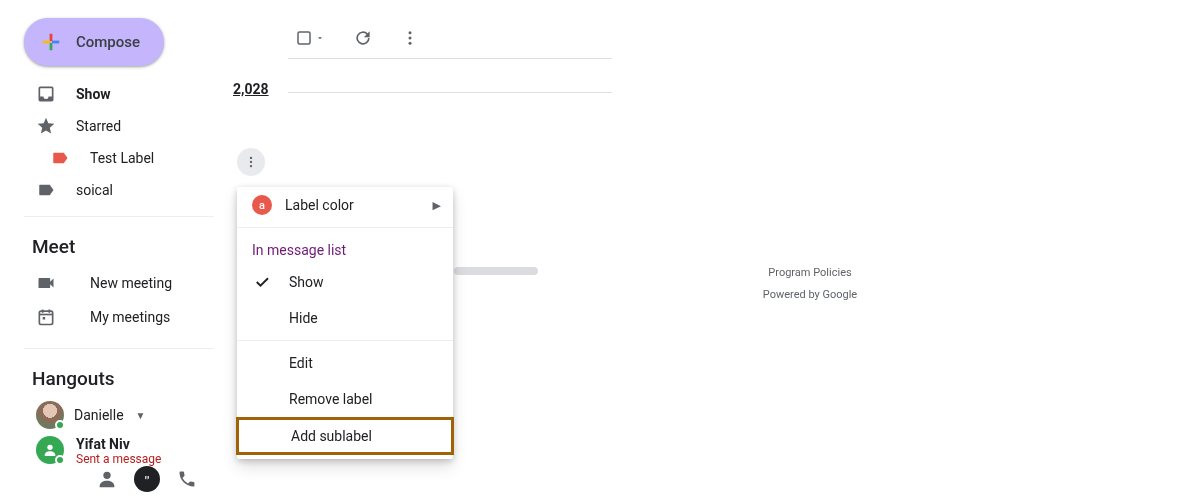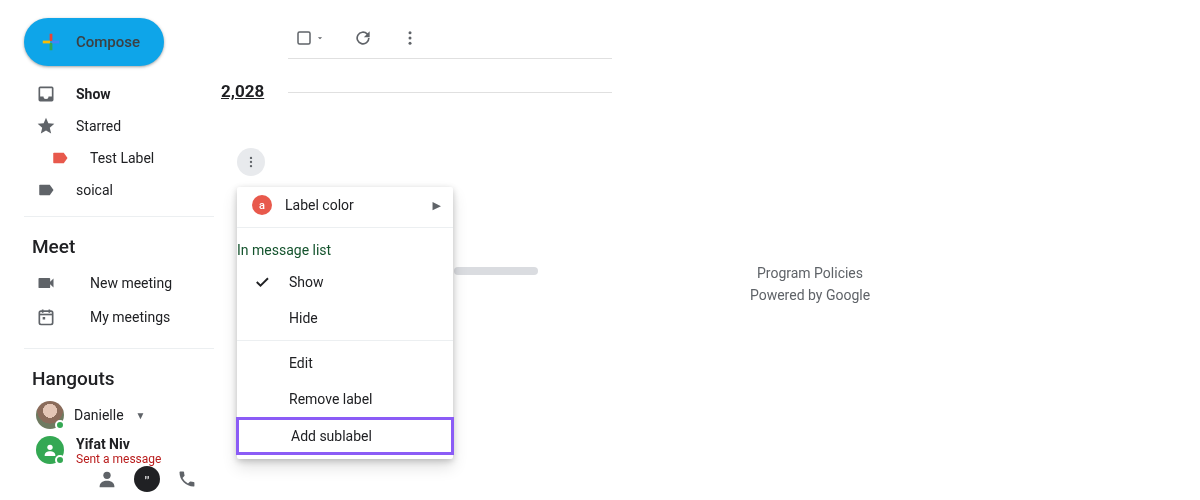--- a/index.html
+++ b/index.html
@@ -17,21 +17,21 @@
     
     .compose-btn {
       position: absolute;
       left: 24px;
       top: 18px;
       height: 48px;
       padding: 0 24px 0 16px;
       display: inline-flex;
       align-items: center;
       gap: 14px;
-      background: #0ea5e9;
+      background: #c4b5fd;
       border-radius: 24px;
       box-shadow: 0 1px 2px rgba(60,64,67,.3), 0 1px 3px 1px rgba(60,64,67,.15);
       cursor: pointer;
     }
     .compose-btn .plus {
       width: 22px;
       height: 22px;
     }
     .compose-btn .label {
       font-size: 15px;
@@ -82,22 +82,22 @@
       cursor: pointer;
       color: #202124;
       font-size: 14px;
     }
     .nav-item.sub { padding-left: 50px; }
     .nav-item.bold { font-weight: 700; }
     .nav-item .ic { width: 20px; height:20px; display:flex; align-items:center; justify-content:center; color:#5f6368;}
     .nav-item .ic.red { color:#e8594c; }
     .count {
       position: absolute;
-      left: 221px;
-      font-size: 17px;
+      left: 233px;
+      font-size: 14px;
       color: #5f6368;
       text-decoration: underline;
     }
     .count.bold { font-weight: 700; color:#202124;}
 
     .side-sep {
       margin: 10px 0 10px 24px;
       border-top: 1px solid #eceff1;
       width: 190px;
     }
@@ -170,40 +170,40 @@
     .cm-item.header-row { padding-left: 48px; }
     .cm-item .left-ic {
       position:absolute; left:14px; top:50%; transform:translateY(-50%);
       width:22px; height:22px; display:flex; align-items:center; justify-content:center;
     }
     .cm-item .right-ic {
       position:absolute; right:12px; top:50%; transform:translateY(-50%);
       color:#5f6368; font-size:11px;
     }
     .cm-section-label {
-      padding: 10px 16px 6px 0; color:#14532d; font-size:14px;
+      padding: 10px 16px 6px 15px; color:#701a75; font-size:14px;
     }
     .cm-sep { border-top:1px solid #eceff1; margin: 4px 0; }
     .color-swatch {
       width:20px; height:20px; border-radius:50%; background:#e8594c; display:flex; align-items:center; justify-content:center; color:#fff; font-size:11px; font-weight:500;
     }
     .cm-highlight {
-      border: 3px solid #8b5cf6;
+      border: 3px solid #a16207;
       margin: 0 -1px;
     }
     .cm-highlight.cm-item { height: 38px; }
 
     
     .scroll-thumb {
       position:absolute; left:454px; top:267px; width:84px; height:8px; border-radius:4px; background:#dadce0;
     }
 
     
     .footer-links {
-      position:absolute; left: 720px; top: 262px; width: 180px; text-align:center; color:#5f6368; font-size:14px; line-height:22px;
+      position:absolute; left: 720px; top: 262px; width: 180px; text-align:center; color:#5f6368; font-size:11px; line-height:22px;
     }
 
   </style>
 </head>
 <body>
 
 <div class="compose-btn">
   <svg class="plus" viewBox="0 0 24 24">
     <rect x="10.5" y="3" width="3" height="8" fill="#EA4335"></rect>
     <rect x="10.5" y="13" width="3" height="8" fill="#34A853"></rect>

